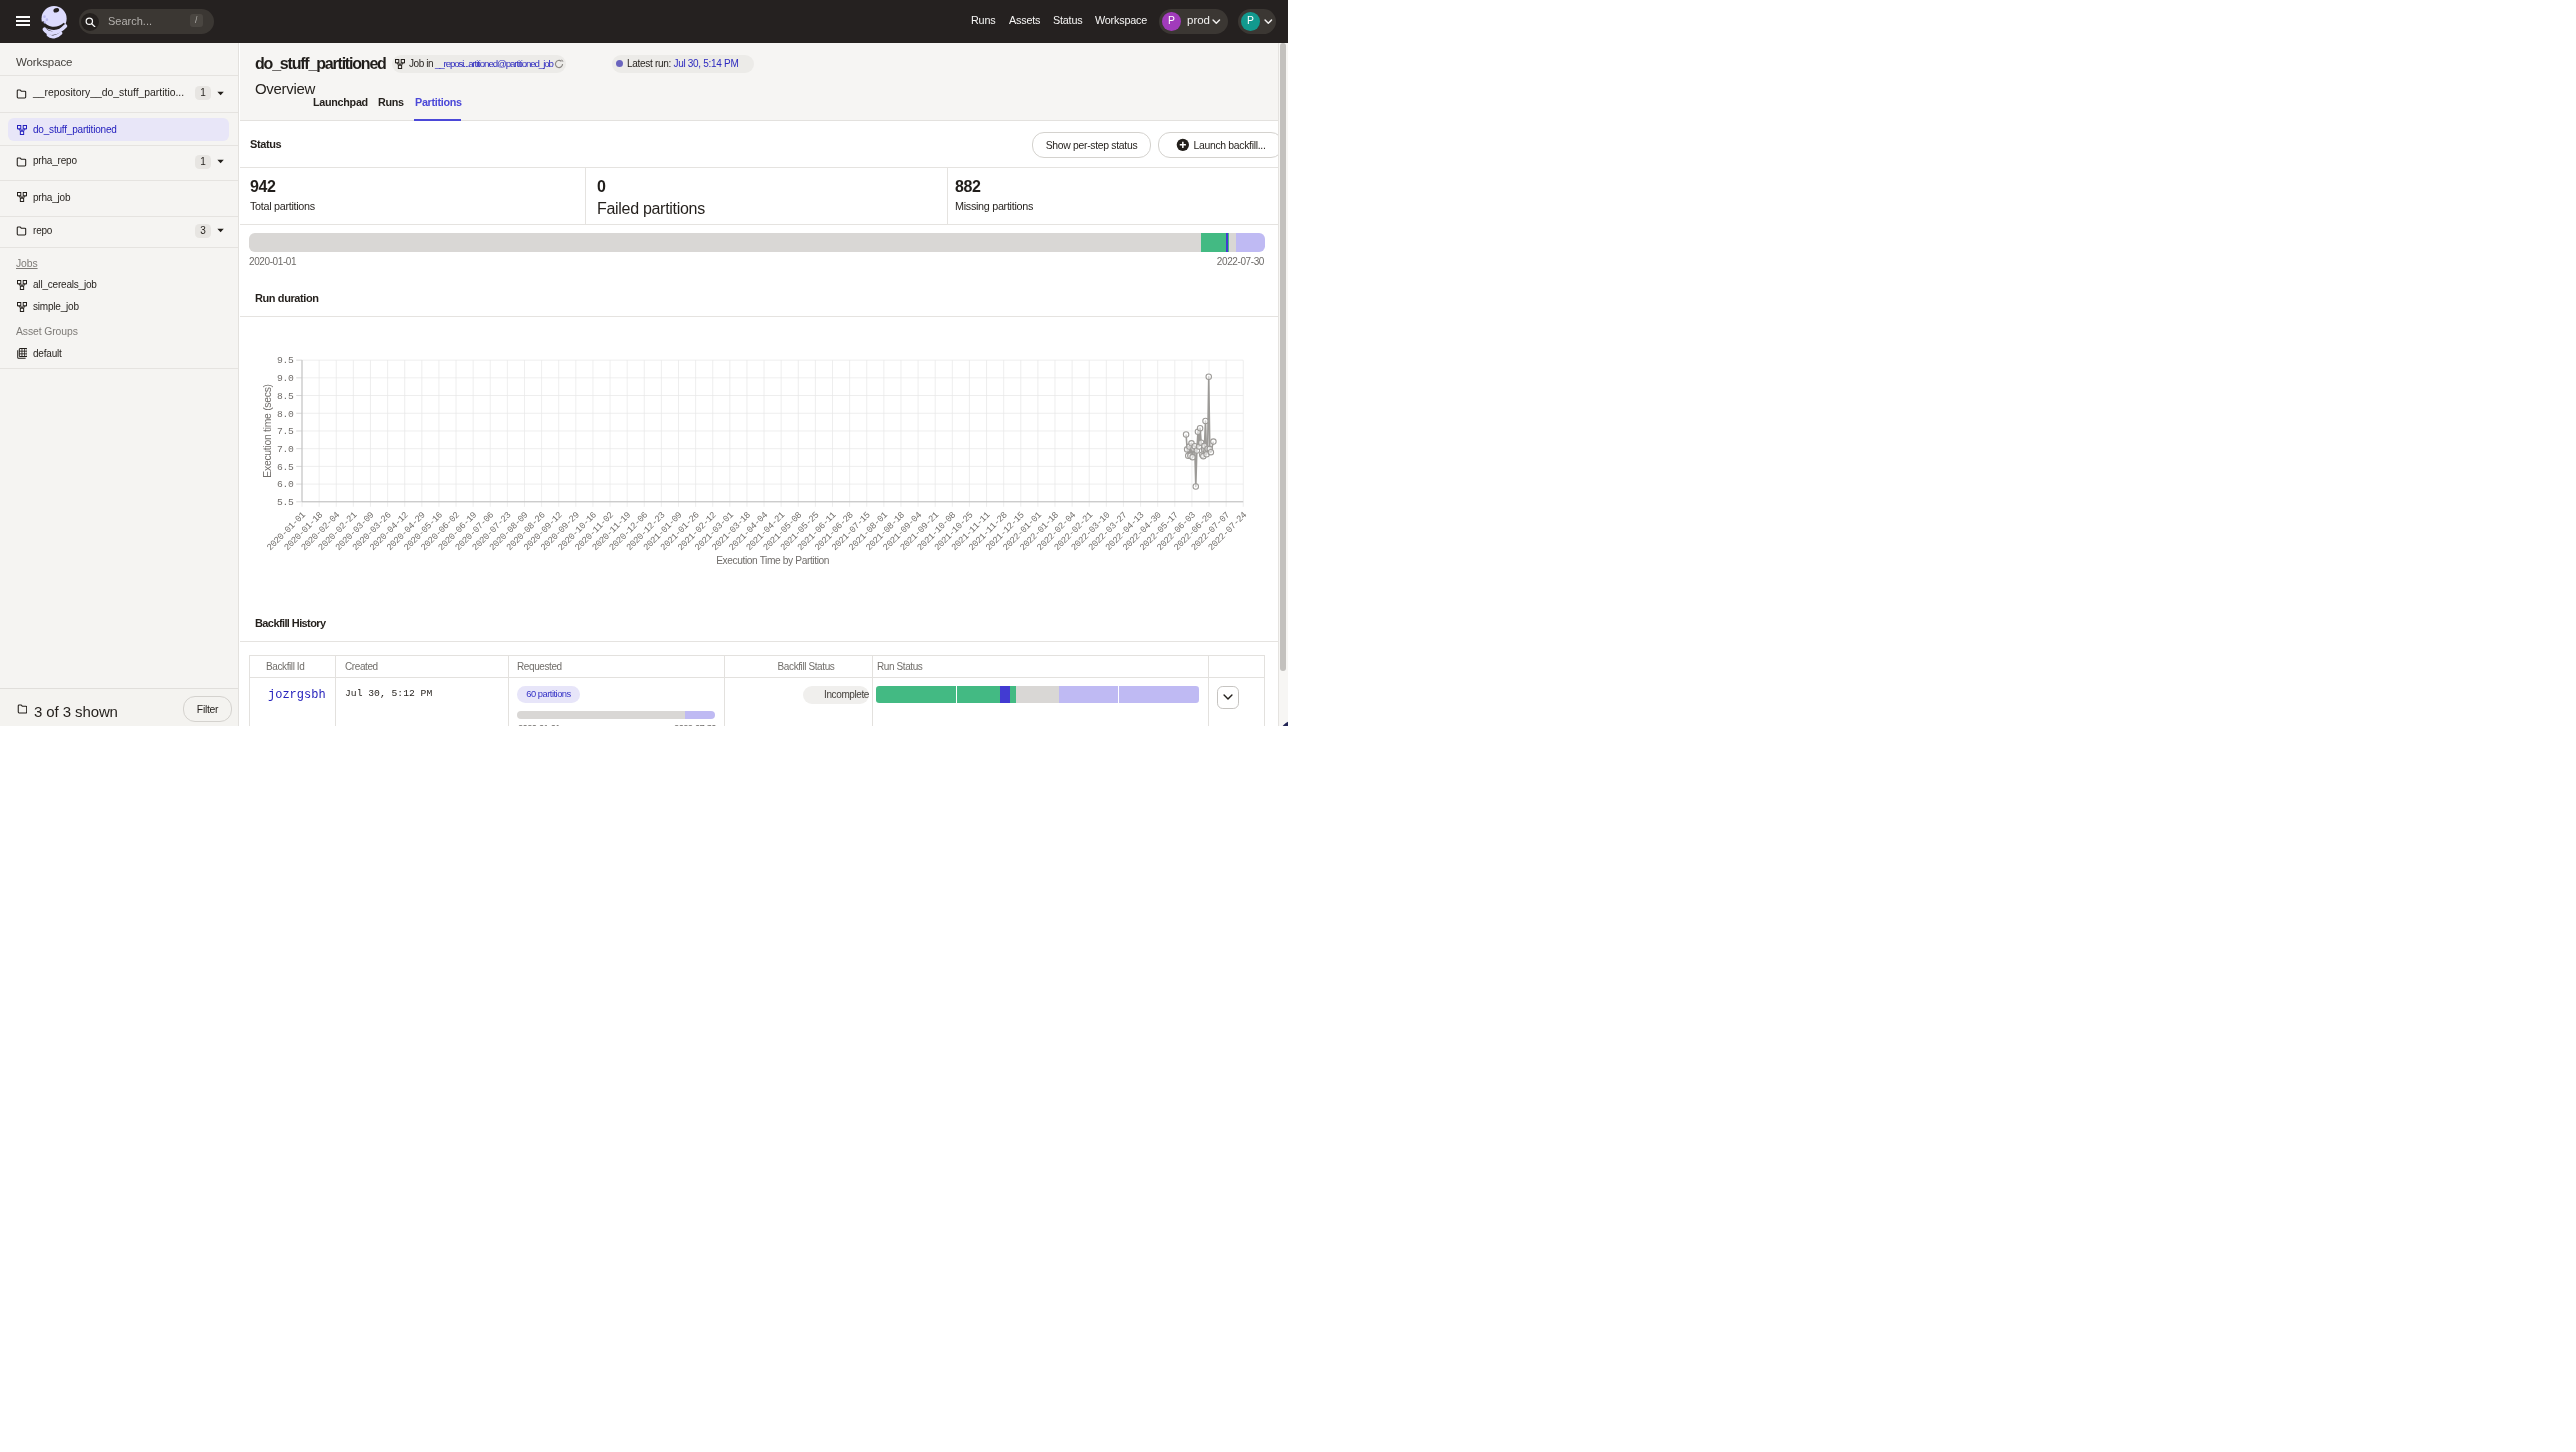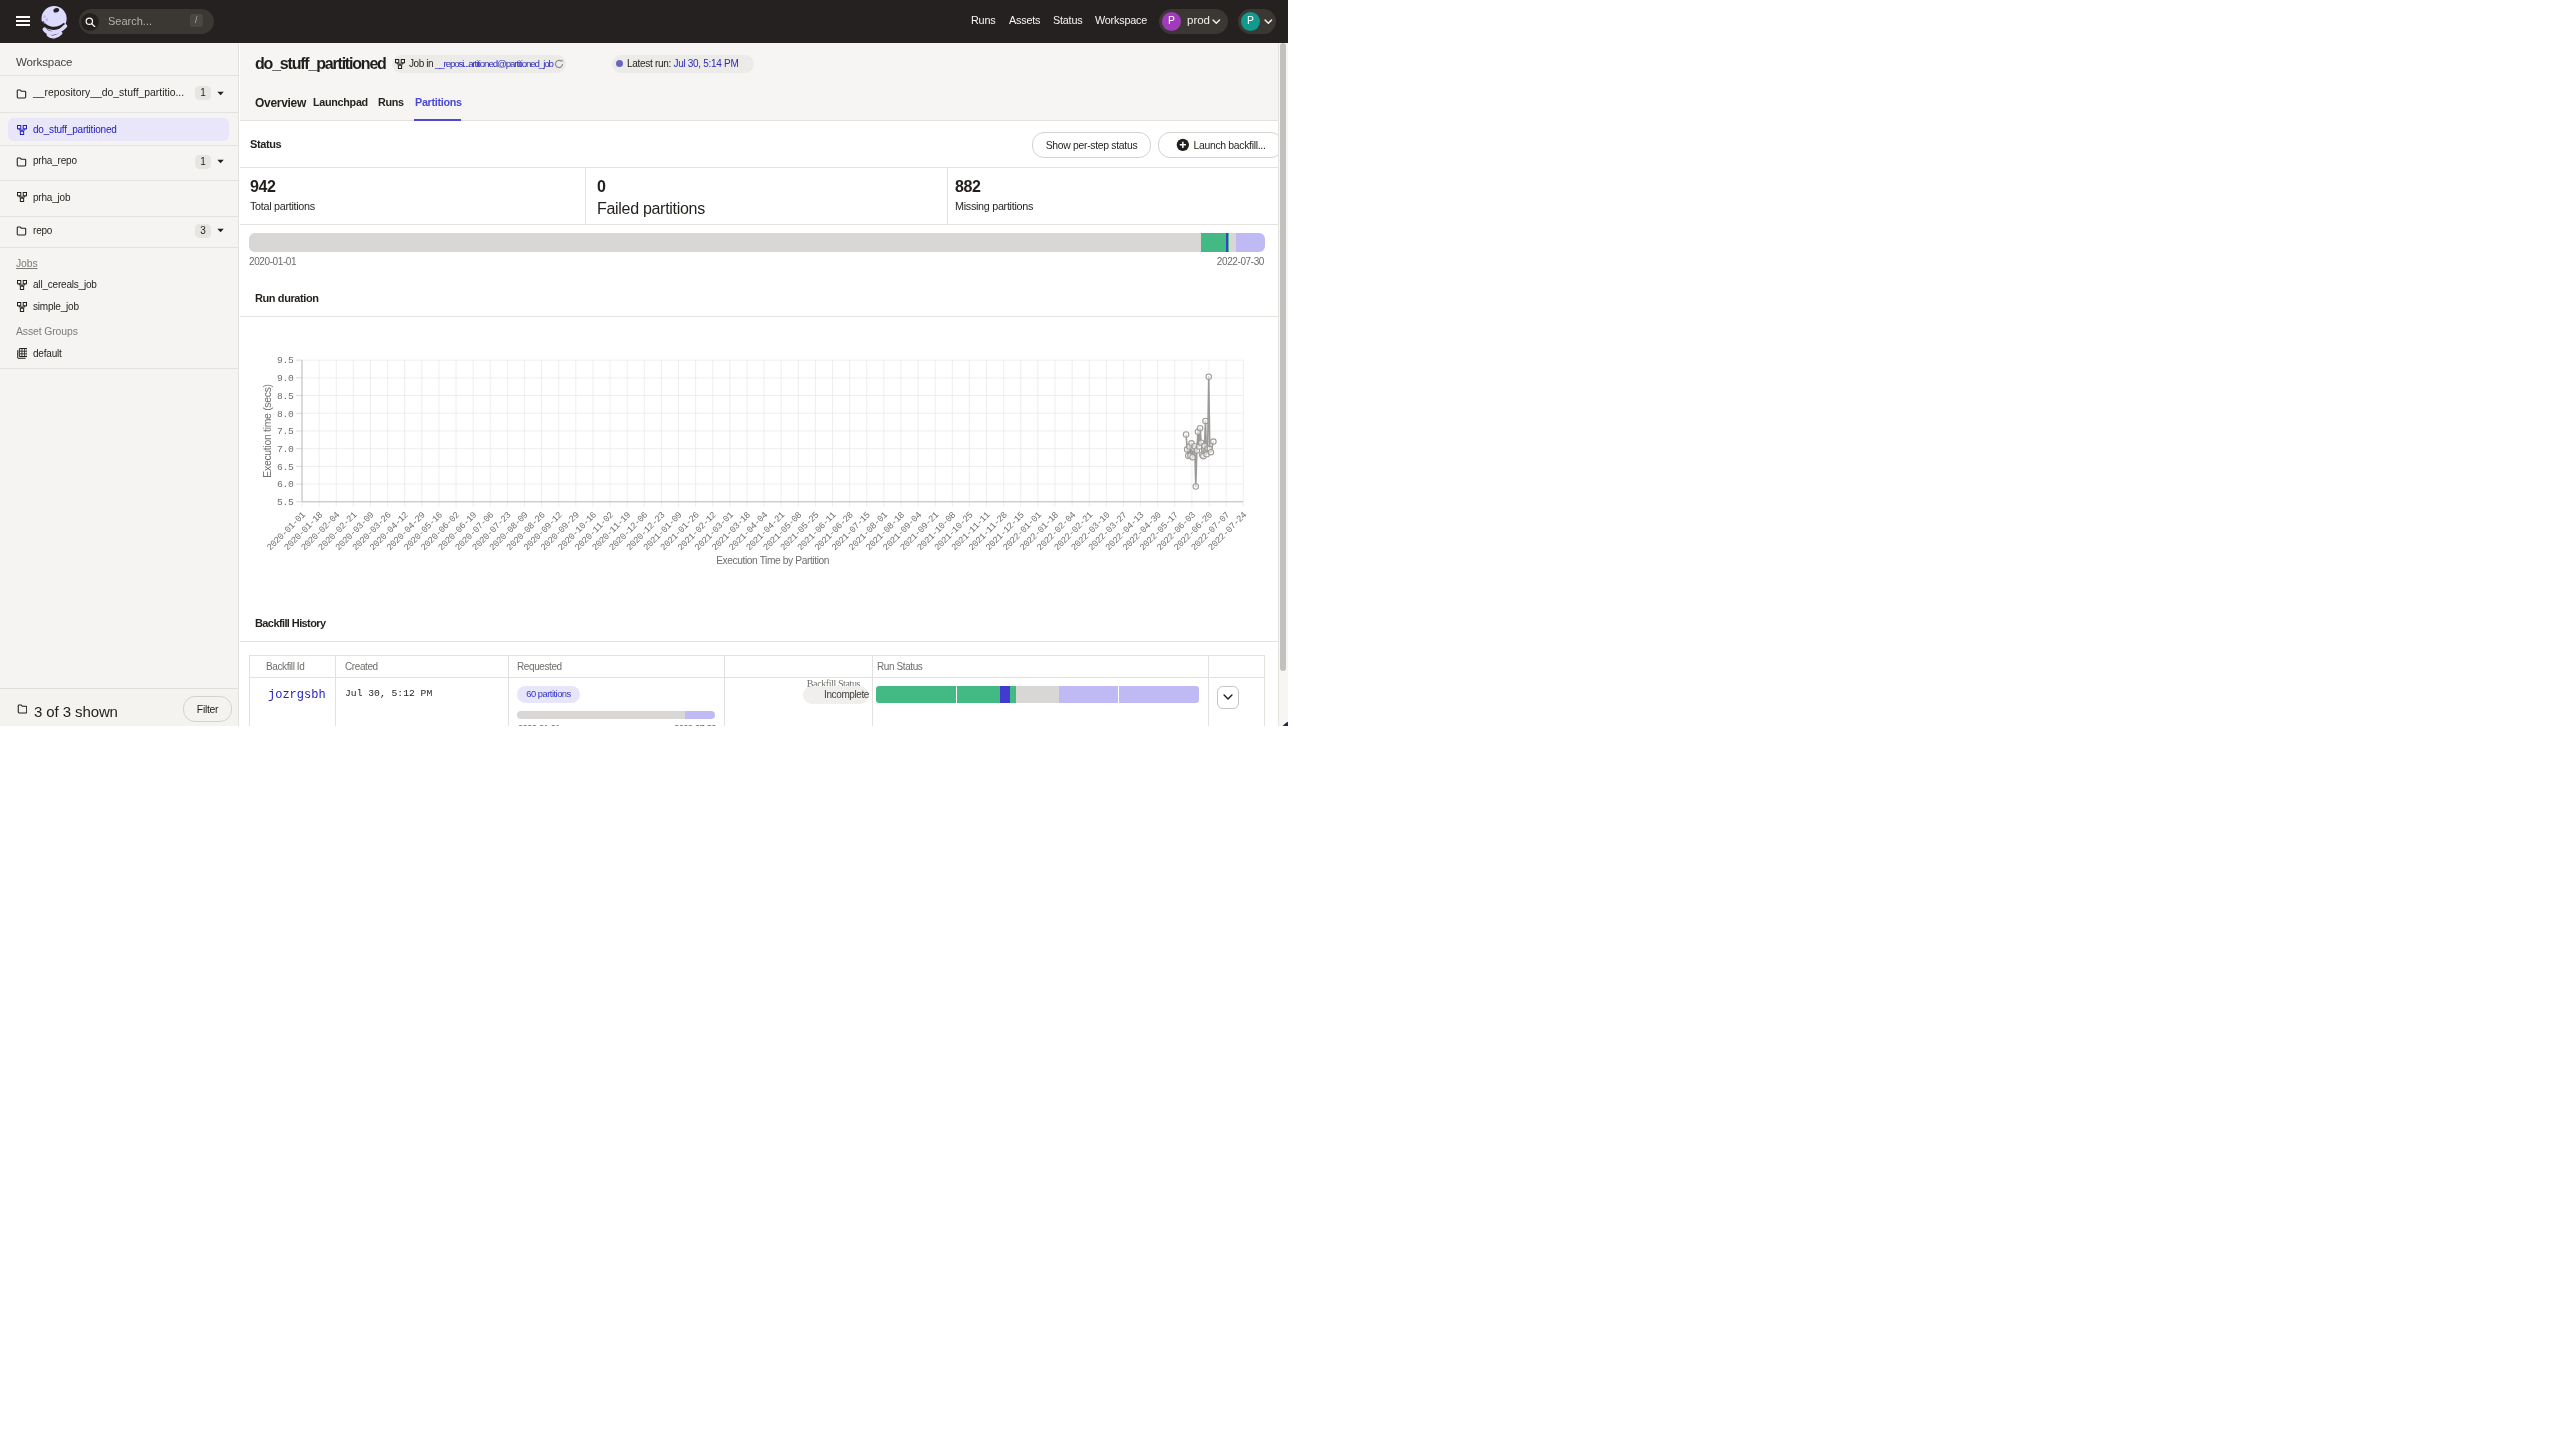--- a/index.html
+++ b/index.html
@@ -177,21 +177,21 @@
   <div class="abs" style="left:409px; top:58px; font-size:10px; letter-spacing:-0.4px; white-space:nowrap;">Job in&nbsp;</div>
   <div class="abs link" style="left:435px; top:58px; font-size:9.7px; letter-spacing:-1.1px; white-space:nowrap;">__reposi...artitioned@partitioned_job</div>
   <svg class="abs" style="left:554px; top:59px;" width="10" height="10" viewBox="0 0 14 14">
     <path d="M12 7 a5 5 0 1 1 -1.8-3.85" fill="none" stroke="#8B8885" stroke-width="1.6"></path>
     <path d="M10.5 0.5 L10.6 3.6 L13.6 3.4 z" fill="#8B8885"></path>
   </svg>
   <div class="abs" style="left:616px; top:60px; width:7.2px; height:7.2px; background:#6A64BE; border-radius:3.6px;"></div>
   <div class="abs" style="left:627px; top:58px; font-size:10px; letter-spacing:-0.3px; white-space:nowrap;">Latest run: <span class="link">Jul 30, 5:14 PM</span></div>
 </div>
 
-<div class="abs" style="left:255px; top:96px; font-size:12px; font-weight:700; letter-spacing:-0.3px; color:#26221E;">Overview</div>
+<div class="abs" style="left:255px; top:80px; font-size:15px; font-weight:400; letter-spacing:-0.3px; color:#26221E;">Overview</div>
 <div class="abs" style="left:313px; top:96px; font-size:10.8px; font-weight:600; letter-spacing:-0.3px; color:#26221E;">Launchpad</div>
 <div class="abs" style="left:378px; top:96px; font-size:10.8px; font-weight:600; letter-spacing:-0.3px; color:#26221E;">Runs</div>
 <div class="abs" style="left:415px; top:96px; font-size:10.8px; font-weight:600; letter-spacing:-0.3px; color:#4B48D8;">Partitions</div>
 <div class="abs" style="left:414px; top:119px; width:47px; height:1.8px; background:#4B48D8;"></div>
 
 <div class="abs" style="left:250px; top:138px; font-size:11px; font-weight:700; letter-spacing:-0.4px;">Status</div>
 <div class="btn" style="left:1032px; top:132px; width:119px;">Show per-step status</div>
 <div class="btn" style="left:1158px; top:132px; width:125px;">
   <svg width="13.7" height="13.7" viewBox="0 0 20 20" style="margin-right:4.3px;">
       <circle cx="10" cy="10" r="9" fill="#231F1B"></circle>
@@ -412,21 +412,21 @@
 
   <div class="abs" style="left:335px; top:655px; width:0; height:71px; border-left:0.7px solid #E3E1DE;"></div>
   <div class="abs" style="left:508px; top:655px; width:0; height:71px; border-left:0.7px solid #E3E1DE;"></div>
   <div class="abs" style="left:724px; top:655px; width:0; height:71px; border-left:0.7px solid #E3E1DE;"></div>
   <div class="abs" style="left:872px; top:655px; width:0; height:71px; border-left:0.7px solid #E3E1DE;"></div>
   <div class="abs" style="left:1208px; top:655px; width:0; height:71px; border-left:0.7px solid #E3E1DE;"></div>
 
   <div class="abs" style="left:266px; top:661px; font-size:10px; letter-spacing:-0.4px; color:#716E6A;">Backfill Id</div>
   <div class="abs" style="left:345px; top:661px; font-size:10px; letter-spacing:-0.4px; color:#716E6A;">Created</div>
   <div class="abs" style="left:517px; top:661px; font-size:10px; letter-spacing:-0.4px; color:#716E6A;">Requested</div>
-  <div class="abs" style="left:752px; top:678px; width:108px; text-align:right; font-size:10px; letter-spacing:-0.4px; color:#716E6A;font-family:Liberation Serif, serif;">Backfill Status</div>
+  <div class="abs" style="left:752px; top:661px; width:108px; text-align:center; font-size:10px; letter-spacing:-0.4px; color:#716E6A;">Backfill Status</div>
   <div class="abs" style="left:877px; top:661px; font-size:10px; letter-spacing:-0.4px; color:#716E6A;">Run Status</div>
 
   <div class="abs mono" style="left:268px; top:688px; font-size:12px; color:#2623BC;">jozrgsbh</div>
   <div class="abs mono" style="left:345px; top:688px; font-size:9.7px; color:#231F1B;">Jul 30, 5:12 PM</div>
 
   <div class="abs" style="left:517px; top:686px; width:63px; height:16.5px; background:#E7E5F9; border-radius:8.3px; font-size:9.4px; letter-spacing:-0.5px; color:#3734C6; text-align:center; line-height:16.5px;">60 partitions</div>
 
   <div class="abs" style="left:517px; top:711px; width:198px; height:8.3px; border-radius:4.1px; overflow:hidden;">
     <div class="abs" style="left:0; top:0; width:168px; height:8.3px; background:#D9D7D5;"></div>
     <div class="abs" style="left:168px; top:0; width:31px; height:8.3px; background:#BFBAF3;"></div>

